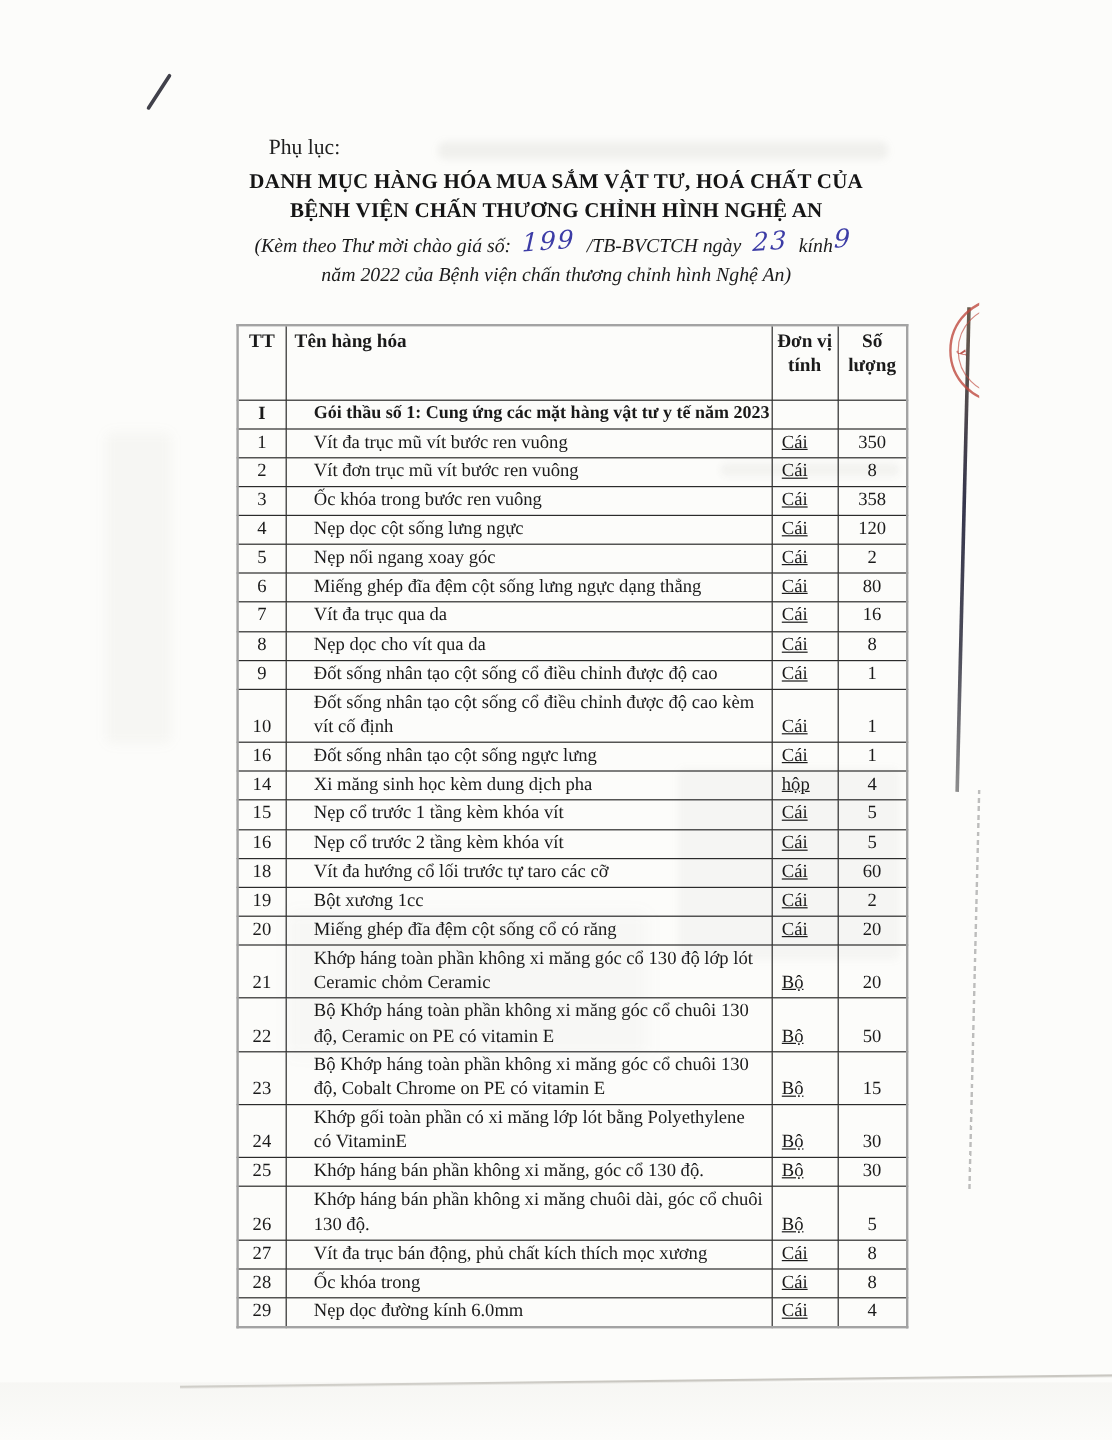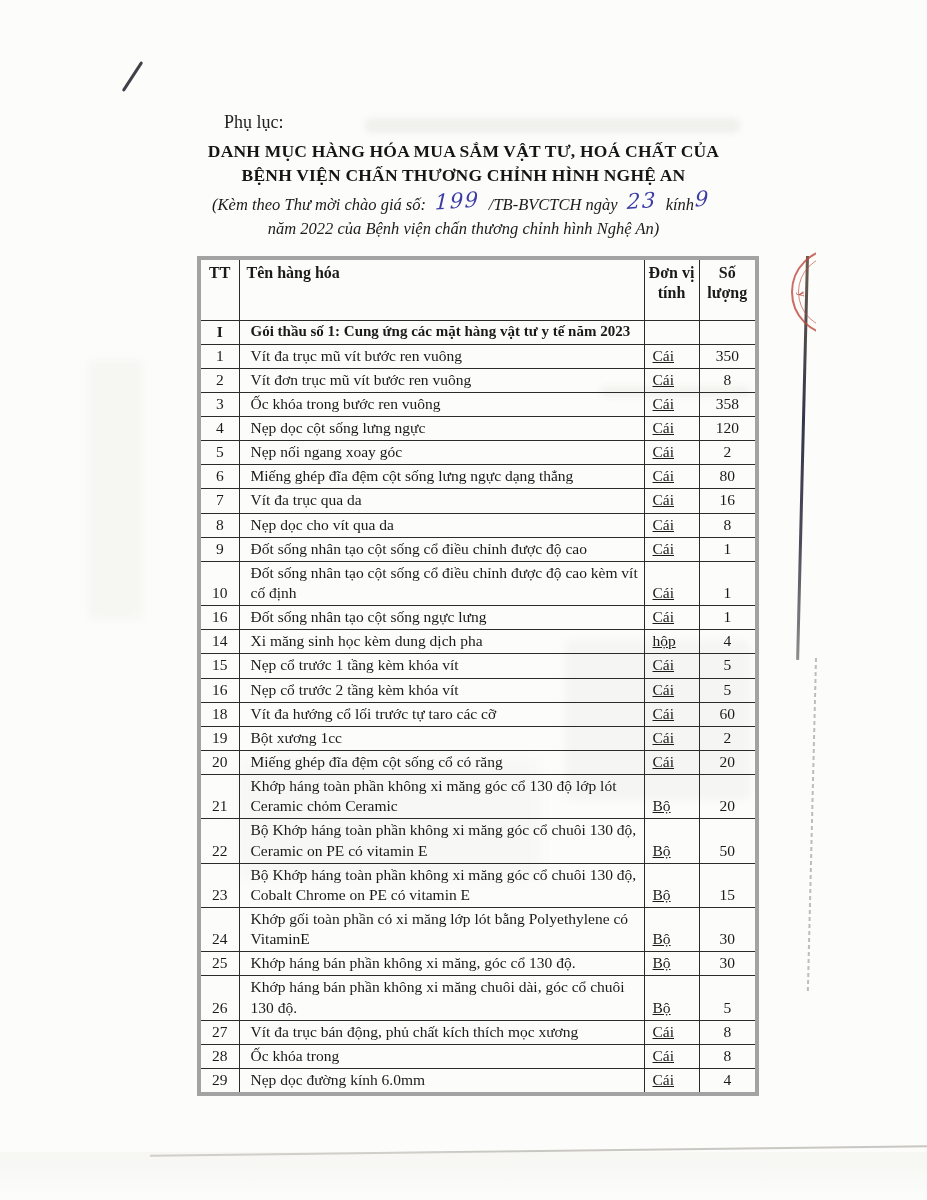--- a/index.html
+++ b/index.html
@@ -23,33 +23,33 @@
                    font-style:italic; font-size:16.5px; color:#1b1b1b; }
   .subtitle-1 { top:193px; }
   .subtitle-2 { top:219px; }
   .hand { display:inline-block; font-style:italic; font-size:21px; line-height:1;
           color:#3c3ca6; transform:rotate(-4deg) skewX(-6deg);
           letter-spacing:1.5px; position:relative; top:-2px; margin:0 5px;
           font-family:"DejaVu Serif",serif; }
   .hand-month { margin-left:1px; top:-4px; }
 
   
-  table { position:absolute; left:197px; top:256px; width:558px;
+  table { position:absolute; left:197px; top:270px; width:558px;
           border-collapse:collapse; table-layout:fixed;
-          border:4px solid #a3a3a3; }
+          border:2px solid #a3a3a3; }
   col.c-tt { width:40px; } col.c-name { width:405px; }
   col.c-unit { width:55px; } col.c-qty { width:58px; }
   th,td { border:1px solid #2b2b2b; font-size:15.5px; line-height:1.3;
           color:#1a1a1a; }
   th { font-weight:bold; vertical-align:top; padding:3px 3px; height:62px;
        text-align:center; font-size:16px; line-height:1.25; }
   th.h-name { text-align:left; padding-left:7px; }
   td { vertical-align:bottom; padding:1px 3px 2px; height:21px; }
   td.tt   { text-align:center; }
-  td.name { padding-left:11px; padding-right:5px; }
+  td.name { padding-left:23px; padding-right:5px; }
   td.unit { padding-left:8px;text-decoration:underline; }
   td.qty  { text-align:center; }
   tr.section td { font-weight:bold; height:23px; }
   tr.section td.name { white-space:nowrap; font-size:15px; }
 
   
   .pen-slash { position:absolute; left:131px; top:59px; width:3px; height:35px;
                background:#41414a; border-radius:2px; transform:rotate(33deg); }
   .edge-line-strong { position:absolute; left:806px; top:256px; width:2.5px; height:404px;
                transform-origin:top center; transform:rotate(1.4deg);

